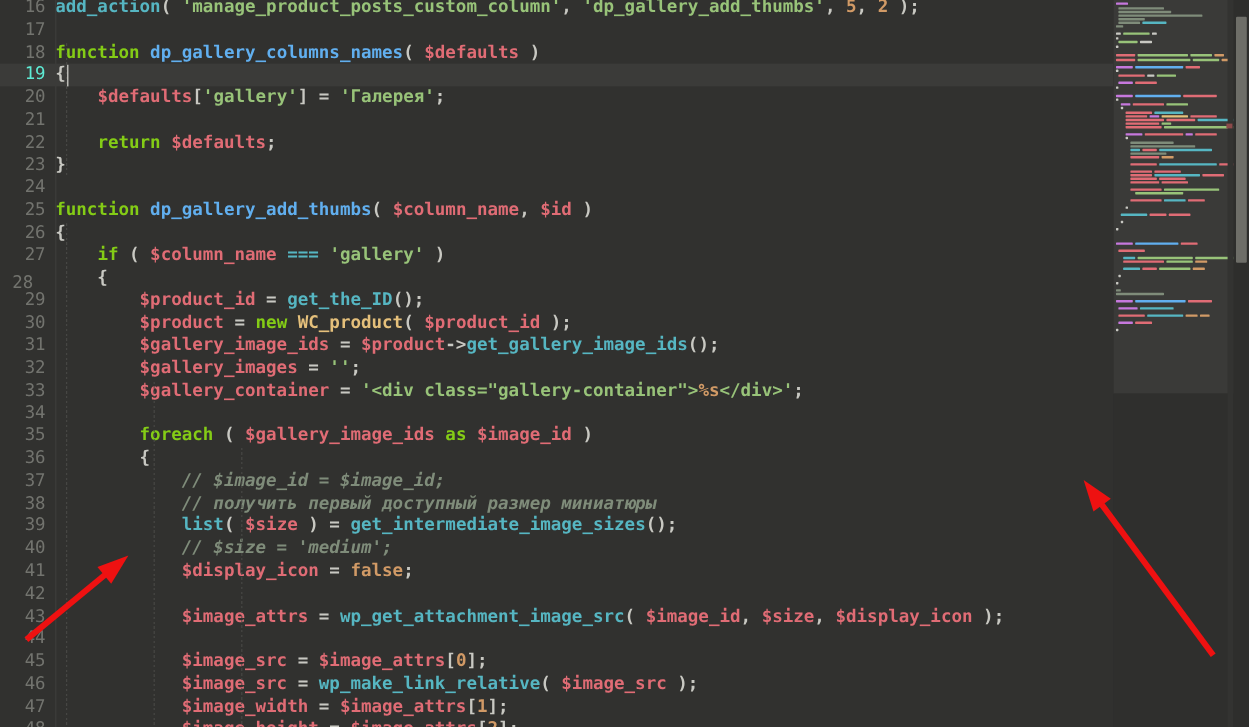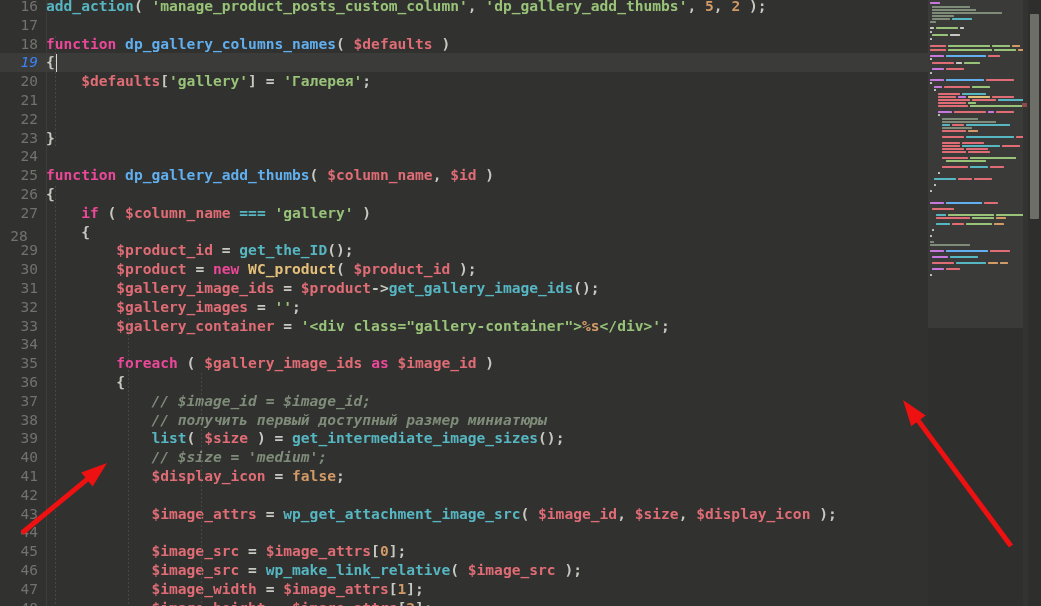--- a/index.html
+++ b/index.html
@@ -38,22 +38,21 @@
     left: 0;
     width: 38px;
     height: 18.8px;
     line-height: 18.8px;
     text-align: right;
     font-size: 14.5px;
     color: #72736e;
     letter-spacing: 0px;
   }
   .ln.active {
-    color: #3b82f6;
-    font-style: italic;
+    color: #5eead4;
   }
   .gutter-hl {
     position: absolute;
     left: 0;
     width: 46px;
     height: 18.8px;
     background: #3b3b39;
   }
 
   
@@ -101,21 +100,21 @@
   }
 
   
   #caret {
     position: absolute;
     width: 1.6px;
     background: #d8d8d2;
   }
 
   
-  .kw      { color: #ec4899; }  
+  .kw      { color: #84cc16; }  
   .fn      { color: #61afef; }  
   .call    { color: #56b6c2; }  
   .var     { color: #e06c75; }  
   .str     { color: #98c379; }  
   .num     { color: #d19a66; }  
   .cls     { color: #e5c07b; }  
   .op      { color: #c8c8c2; }
   .cmt     { color: #7f8c7a; font-style: italic; }
   .fmt     { color: #d19a66; }  
   .cbrace  { color: #c8c8c2; }
@@ -225,20 +224,21 @@
         <div class="ln" style="top: 598.6px;">48</div>
       </div>
     <div id="code">
         <div class="line" style="top: -3px;"><span class="call">add_action</span><span class="op">( </span><span class="str">'manage_product_posts_custom_column'</span><span class="op">, </span><span class="str">'dp_gallery_add_thumbs'</span><span class="op">, </span><span class="num">5</span><span class="op">, </span><span class="num">2</span><span class="op"> );</span></div>
         <div class="line" style="top: 15.8px;"></div>
         <div class="line" style="top: 34.6px;"><span class="kw">function</span><span class="op"> </span><span class="fn">dp_gallery_columns_names</span><span class="op">( </span><span class="var">$defaults</span><span class="op"> )</span></div>
         <div class="line-hl" style="top: 53.4px;"></div>
         <div class="line" style="top: 53.4px;"><span class="cbrace">{</span></div>
         <div class="line" style="top: 72.2px;"><span class="op">    </span><span class="var">$defaults</span><span class="op">[</span><span class="str">'gallery'</span><span class="op">] = </span><span class="str">'Галерея'</span><span class="op">;</span></div>
         <div class="line" style="top: 91px;"></div>
+        <div class="line" style="top: 109.8px;"><span class="op">    </span><span class="kw">return</span><span class="op"> </span><span class="var">$defaults</span><span class="op">;</span></div>
         <div class="line" style="top: 128.6px;"><span class="cbrace">}</span></div>
         <div class="line" style="top: 147.4px;"></div>
         <div class="line" style="top: 166.2px;"><span class="kw">function</span><span class="op"> </span><span class="fn">dp_gallery_add_thumbs</span><span class="op">( </span><span class="var">$column_name</span><span class="op">, </span><span class="var">$id</span><span class="op"> )</span></div>
         <div class="line" style="top: 185px;"><span class="cbrace">{</span></div>
         <div class="line" style="top: 203.8px;"><span class="op">    </span><span class="kw">if</span><span class="op"> ( </span><span class="var">$column_name</span><span class="op"> </span><span class="call">===</span><span class="op"> </span><span class="str">'gallery'</span><span class="op"> )</span></div>
         <div class="line" style="top: 222.6px;"><span class="cbrace">    {</span></div>
         <div class="line" style="top: 241.4px;"><span class="op">        </span><span class="var">$product_id</span><span class="op"> = </span><span class="call">get_the_ID</span><span class="op">();</span></div>
         <div class="line" style="top: 260.2px;"><span class="op">        </span><span class="var">$product</span><span class="op"> = </span><span class="kw">new</span><span class="op"> </span><span class="cls">WC_product</span><span class="op">( </span><span class="var">$product_id</span><span class="op"> );</span></div>
         <div class="line" style="top: 279px;"><span class="op">        </span><span class="var">$gallery_image_ids</span><span class="op"> = </span><span class="var">$product</span><span class="op">-&gt;</span><span class="call">get_gallery_image_ids</span><span class="op">();</span></div>
         <div class="line" style="top: 297.8px;"><span class="op">        </span><span class="var">$gallery_images</span><span class="op"> = </span><span class="str">''</span><span class="op">;</span></div>

